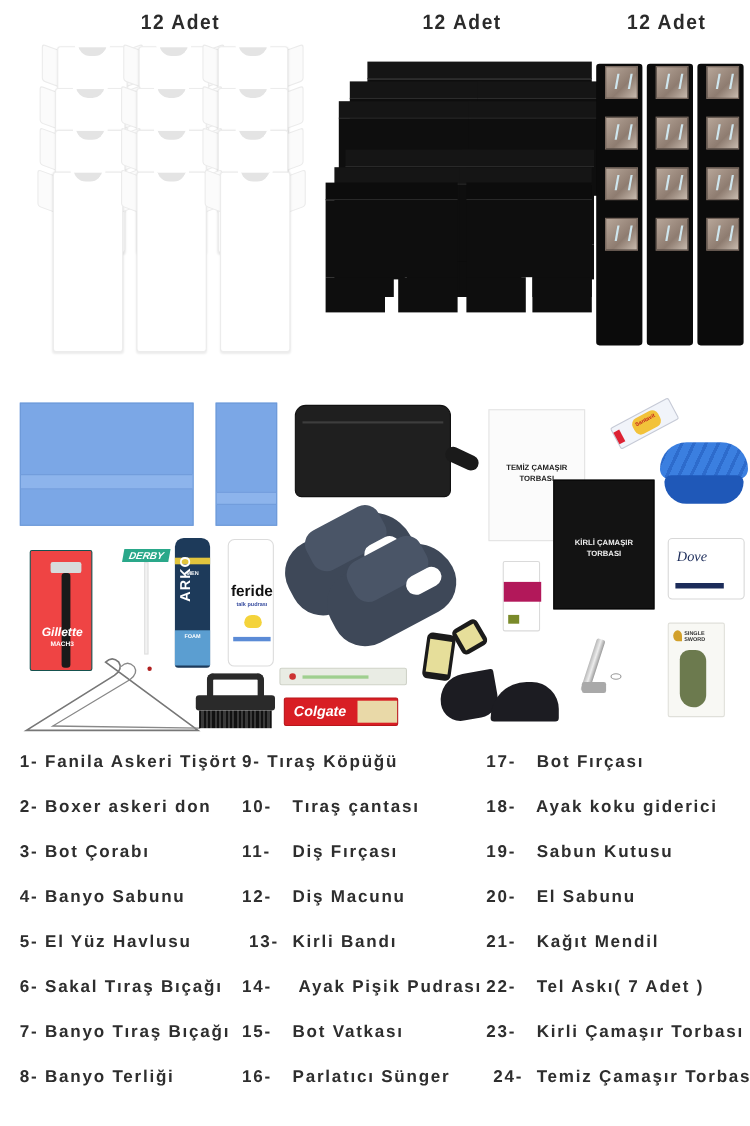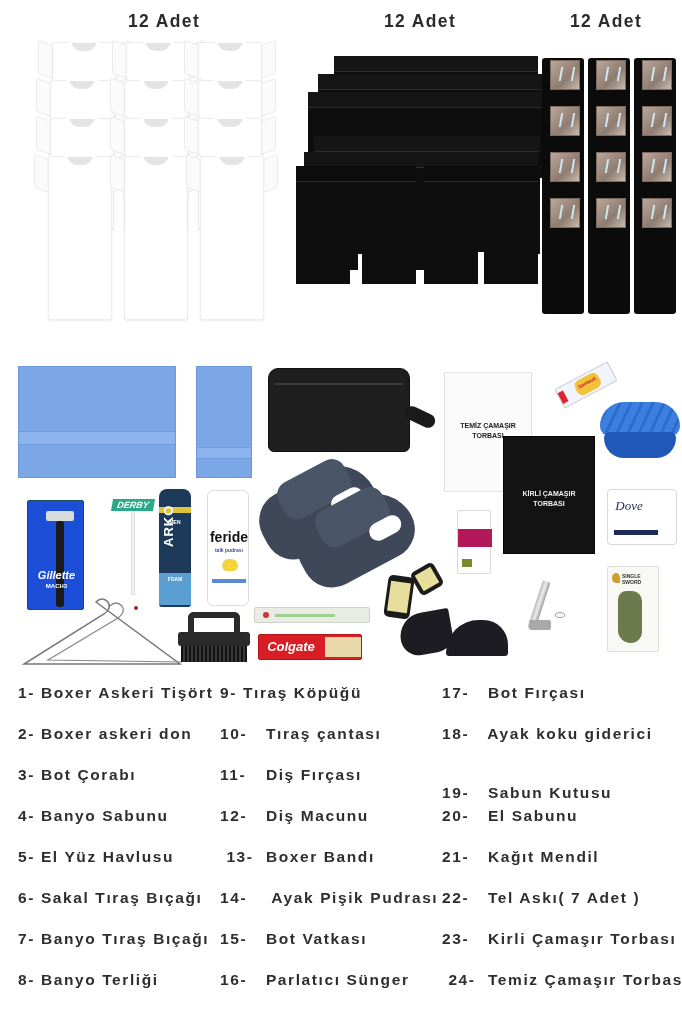--- a/index.html
+++ b/index.html
@@ -237,21 +237,21 @@
   <div class="slipper" style="left:4px; top:16px; transform:rotate(-28deg);">
       <div class="strap"></div>
       <div class="hole"></div>
     </div>
   <div class="slipper" style="left:42px; top:44px; transform:rotate(-28deg);">
       <div class="strap"></div>
       <div class="hole"></div>
     </div>
 </div>
 
-<div class="box" style="left:27px; top:500px; width:57px; height:110px; background:#1d4ed8; border:1px solid #15524f;">
+<div class="box" style="left:27px; top:500px; width:57px; height:110px; background:#ef4444; border:1px solid #15524f;">
   <div class="abs" style="left:18px; top:10px; width:28px; height:10px; background:#d7dcdc; border-radius:2px;"></div>
   <div class="abs" style="left:28px; top:20px; width:8px; height:86px; background:#1a1a1a; border-radius:3px;"></div>
   <div class="brand" style="left:0; top:68px; width:57px; font-size:11px; font-style:italic; color:#ffffff;">Gillette</div>
   <div class="brand" style="left:0; top:82px; width:57px; font-size:6px; color:#ffffff;">MACH3</div>
 </div>
 
 <div class="abs" style="left:112px; top:499px; width:42px; height:12px; background:#2aa88a; transform:skewX(-10deg);">
   <div class="brand" style="left:0; top:0; width:42px; font-size:9px; font-style:italic; color:#ffffff; line-height:12px;">DERBY</div>
 </div>
 <div class="abs" style="left:131px; top:511px; width:4px; height:84px; background:#f2f2f2; border:1px solid #e0e0e0;"></div>
@@ -340,43 +340,43 @@
   <div class="abs" style="left:28px; top:38px; width:10px; height:6px; border:1px solid #999; border-radius:50%;"></div>
 </div>
 
 <div class="box" style="left:607px; top:566px; width:52px; height:86px; background:#f8f8f4; border:1px solid #e0e0da;">
   <div class="brand" style="left:14px; top:6px; width:36px; font-size:5px; color:#333; text-align:left; line-height:6px;">SINGLE SWORD</div>
   <div class="abs" style="left:4px; top:6px; width:8px; height:10px; background:#d2a02a; border-radius:50% 50% 0 50%;"></div>
   <div class="abs" style="left:10px; top:24px; width:24px; height:52px; background:#6c7a4e; border-radius:12px 14px 16px 18px;"></div>
 </div>
 
 <div class="list-col" style="left:18px; width:200px;">
-  <div class="list-item" style="top:0px;"><span class="num">1-</span> <span>Boxer Askeri Tişört</span></div>
+  <div class="list-item" style="top:0px;"><span class="num">1-</span> <span>Fanila Askeri Tişört</span></div>
   <div class="list-item" style="top:41px;"><span class="num">2-</span> <span>Boxer askeri don</span></div>
   <div class="list-item" style="top:82px;"><span class="num">3-</span> <span>Bot Çorabı</span></div>
   <div class="list-item" style="top:123px;"><span class="num">4-</span> <span>Banyo Sabunu</span></div>
   <div class="list-item" style="top:164px;"><span class="num">5-</span> <span>El Yüz Havlusu</span></div>
   <div class="list-item" style="top:205px;"><span class="num">6-</span> <span>Sakal Tıraş Bıçağı</span></div>
   <div class="list-item" style="top:246px;"><span class="num">7-</span> <span>Banyo Tıraş Bıçağı</span></div>
   <div class="list-item" style="top:287px;text-align:right;"><span class="num">8-</span> <span>Banyo Terliği</span></div>
 </div>
 
 <div class="list-col" style="left:220px; width:220px;">
   <div class="list-item" style="top:0px;"><span class="num">9-</span> <span>Tıraş Köpüğü</span></div>
   <div class="list-item" style="top:41px;"><span class="num" style="width:40px;">10-</span> <span>Tıraş çantası</span></div>
   <div class="list-item" style="top:82px;"><span class="num" style="width:40px;">11-</span> <span>Diş Fırçası</span></div>
   <div class="list-item" style="top:123px;"><span class="num" style="width:40px;">12-</span> <span>Diş Macunu</span></div>
-  <div class="list-item" style="top:164px;"><span class="num" style="width:40px;text-align:center;">13-</span> <span>Boxer Bandı</span></div>
+  <div class="list-item" style="top:164px;"><span class="num" style="width:40px;text-align:center;">13-</span> <span>Kirli Bandı</span></div>
   <div class="list-item" style="top:205px;"><span class="num" style="width:46px;">14-</span> <span>Ayak Pişik Pudrası</span></div>
   <div class="list-item" style="top:246px;"><span class="num" style="width:40px;">15-</span> <span>Bot Vatkası</span></div>
   <div class="list-item" style="top:287px;"><span class="num" style="width:40px;">16-</span> <span>Parlatıcı Sünger</span></div>
 </div>
 
 <div class="list-col" style="left:442px; width:240px;">
   <div class="list-item" style="top:0px;"><span class="num" style="width:40px;">17-</span> <span>Bot Fırçası</span></div>
   <div class="list-item" style="top:41px;"><span class="num" style="width:40px;">18-</span> <span>Ayak koku giderici</span></div>
-  <div class="list-item" style="top:82px;margin-top:18px;"><span class="num" style="width:40px;">19-</span> <span>Sabun Kutusu</span></div>
+  <div class="list-item" style="top:82px;"><span class="num" style="width:40px;">19-</span> <span>Sabun Kutusu</span></div>
   <div class="list-item" style="top:123px;"><span class="num" style="width:40px;">20-</span> <span>El Sabunu</span></div>
   <div class="list-item" style="top:164px;"><span class="num" style="width:40px;">21-</span> <span>Kağıt Mendil</span></div>
   <div class="list-item" style="top:205px;"><span class="num" style="width:40px;">22-</span> <span>Tel Askı( 7 Adet )</span></div>
   <div class="list-item" style="top:246px;"><span class="num" style="width:40px;">23-</span> <span>Kirli Çamaşır Torbası</span></div>
   <div class="list-item" style="top:287px;"><span class="num" style="width:40px;text-align:center;">24-</span> <span>Temiz Çamaşır Torbası</span></div>
 </div>
 
 </body></html>

